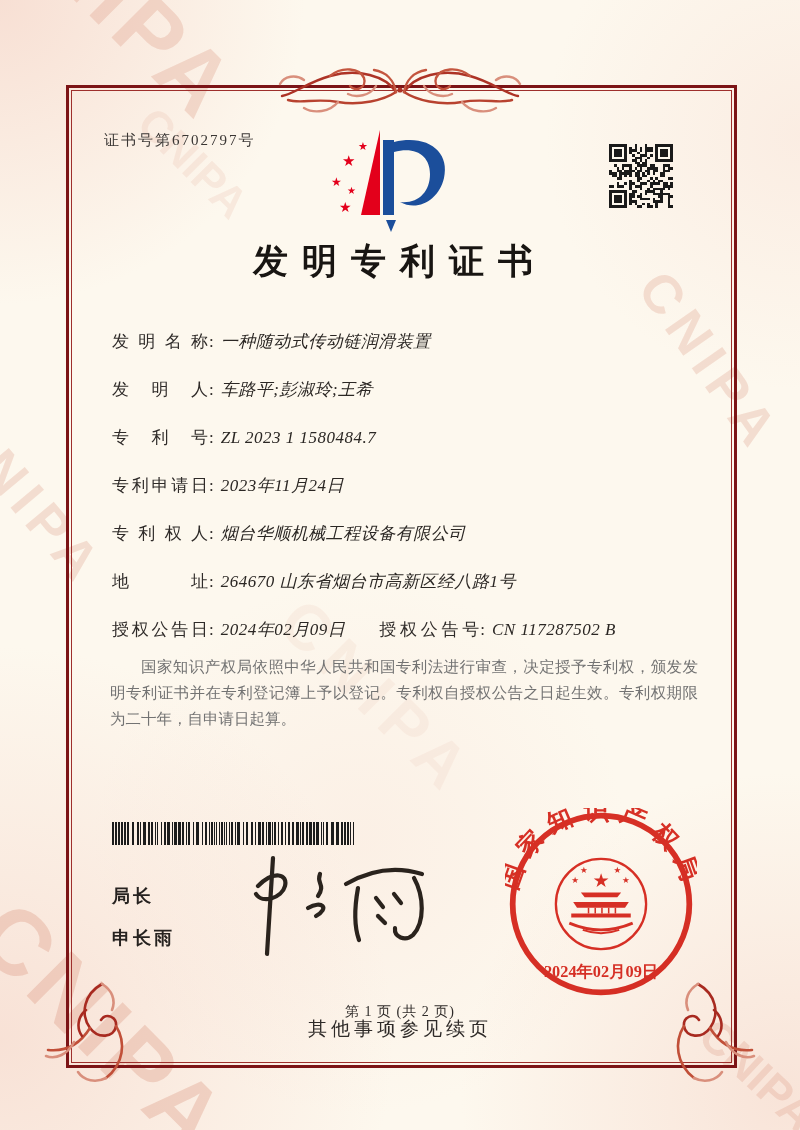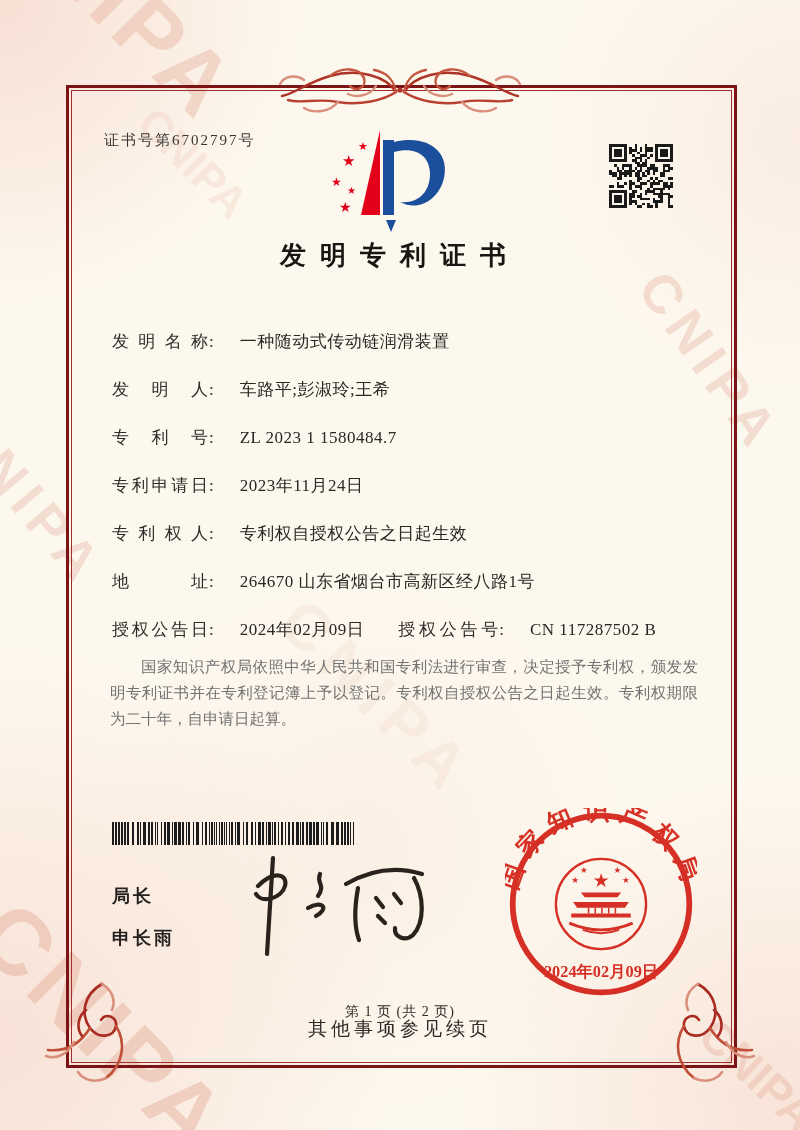--- a/index.html
+++ b/index.html
@@ -33,28 +33,28 @@
   .corner-fl{position:absolute;z-index:3;}
   .corner-fl.bl{left:40px;top:980px;}
   .corner-fl.br{left:652px;top:980px;transform:scaleX(-1);}
 
   .cert-no{position:absolute;left:104px;top:131px;font-size:15px;letter-spacing:2px;color:#3a3634;z-index:4;}
 
   .logo{position:absolute;left:330px;top:128px;z-index:4;}
   .qr{position:absolute;left:609px;top:144px;width:64px;height:64px;z-index:4;}
 
   .title{position:absolute;left:0;top:238px;width:100%;text-align:center;
-         font-size:26px;font-weight:bold;letter-spacing:14px;color:#181512;z-index:4;}
+         font-size:35px;font-weight:bold;letter-spacing:14px;color:#181512;z-index:4;}
 
   .fields{position:absolute;left:112px;top:330px;width:586px;z-index:4;}
   .frow{display:flex;align-items:baseline;height:28px;margin-bottom:20px;font-size:17px;}
   .flabel{display:inline-block;width:96px;text-align:justify;text-align-last:justify;color:#2f2b29;}
   .flabel.w2{width:100px;}
   .fcolon{margin-left:1px;}
-  .fvalue{margin-left:26px;letter-spacing:.5px;color:#2b2724;}
+  .fvalue{margin-left:7px;letter-spacing:.5px;color:#2b2724;font-style:italic;}
   .fgroup2{margin-left:34px;display:flex;align-items:baseline;}
 
   .body-text{position:absolute;left:110px;top:654px;width:588px;z-index:4;
              font-size:15.5px;line-height:26px;text-align:justify;color:#737373;}
   .body-text p{margin:0 0 9px 0;text-indent:2em;}
 
   .barcode{position:absolute;left:112px;top:822px;z-index:4;}
 
   .signer{position:absolute;left:112px;z-index:5;font-family:Liberation Sans, sans-serif;
           font-weight:bold;font-size:18px;color:#262220;letter-spacing:3px;}
@@ -376,21 +376,21 @@
     <span class="fvalue">ZL 2023 1 1580484.7</span>
   </div>
   <div class="frow">
     <span class="flabel">专利申请日</span>
       <span class="fcolon">:</span>
     <span class="fvalue">2023年11月24日</span>
   </div>
   <div class="frow">
     <span class="flabel">专利权人</span>
       <span class="fcolon">:</span>
-    <span class="fvalue">专利权自授权公告之日起生效</span>
+    <span class="fvalue">烟台华顺机械工程设备有限公司</span>
   </div>
   <div class="frow">
     <span class="flabel">地址</span>
       <span class="fcolon">:</span>
     <span class="fvalue">264670 山东省烟台市高新区经八路1号</span>
   </div>
   <div class="frow">
     <span class="flabel">授权公告日</span>
       <span class="fcolon">:</span>
     <span class="fvalue">2024年02月09日</span>

